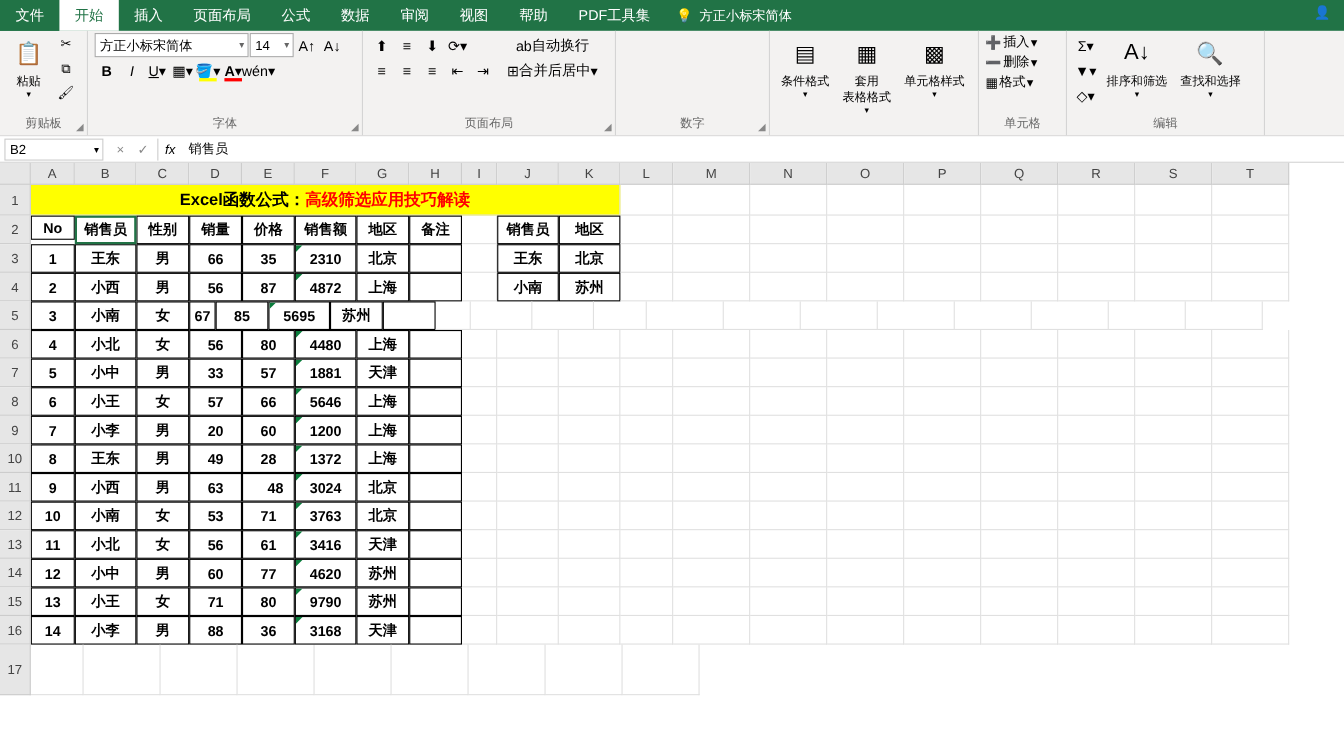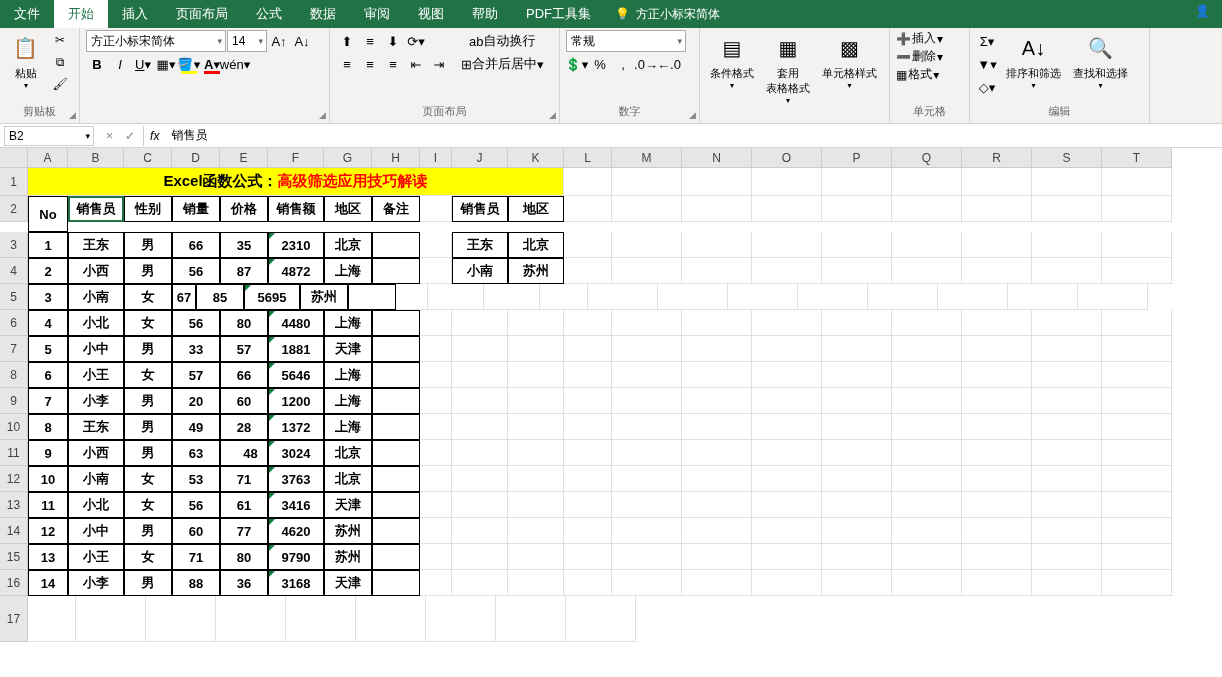--- a/index.html
+++ b/index.html
@@ -119,20 +119,21 @@
         <div class="small-btn">
             <i>I</i>
           </div>
         <div class="small-btn"><u>U</u>▾</div>
         <div class="small-btn">▦▾</div>
         <div class="small-btn" style="position:relative">🪣<span style="position:absolute;bottom:0;left:2px;right:2px;height:3px;background:#ffff00"></span>▾</div>
         <div class="small-btn" style="position:relative"><b>A</b><span style="position:absolute;bottom:0;left:2px;right:2px;height:3px;background:#ff0000"></span>▾</div>
         <div class="small-btn">wén▾</div>
       </div>
     </div>
+    <div class="group-label">字体</div>
     <div class="corner">◢</div>
   </div>
 
   <div class="group" style="width:230px">
     <div class="group-body">
       <div class="col">
         <div class="row">
           <div class="small-btn">⬆</div>
           <div class="small-btn">≡</div>
           <div class="small-btn">⬇</div>
@@ -149,30 +150,20 @@
       <div class="col">
         <div class="small-btn" style="width:auto;padding:0 6px">ab <span>自动换行</span></div>
         <div class="small-btn" style="width:auto;padding:0 6px">⊞ <span>合并后居中</span> ▾</div>
       </div>
     </div>
     <div class="group-label">页面布局</div>
     <div class="corner">◢</div>
   </div>
 
   <div class="group" style="width:140px">
-    <div class="group-body col">
-      <div class="font-combo" style="width:120px">常规</div>
-      <div class="row">
-        <div class="small-btn">💲▾</div>
-        <div class="small-btn">%</div>
-        <div class="small-btn">,</div>
-        <div class="small-btn">.0→</div>
-        <div class="small-btn">←.0</div>
-      </div>
-    </div>
     <div class="group-label">数字</div>
     <div class="corner">◢</div>
   </div>
 
   <div class="group" style="width:190px">
     <div class="group-body">
       <div class="big-btn">
         <div class="icon">▤</div>
         <div>条件格式</div>
           <div style="font-size:8px">▾</div>
@@ -271,21 +262,21 @@
         <div class="cell" style="width: 70px; height: 28px;"></div>
         <div class="cell" style="width: 70px; height: 28px;"></div>
         <div class="cell" style="width: 70px; height: 28px;"></div>
         <div class="cell" style="width: 70px; height: 28px;"></div>
         <div class="cell" style="width: 70px; height: 28px;"></div>
         <div class="cell" style="width: 70px; height: 28px;"></div>
         <div class="cell" style="width: 70px; height: 28px;"></div>
       </div>
       <div class="grid-row">
         <div class="row-h" style="height: 26px;">2</div>
-        <div class="cell data-header" style="width: 40px; height: 36px;">No</div>
+        <div class="cell data-header" style="width: 40px; height: 22px;">No</div>
         <div class="cell data-header selected" style="width: 56px; height: 26px;">销售员</div>
         <div class="cell data-header" style="width: 48px; height: 26px;">性别</div>
         <div class="cell data-header" style="width: 48px; height: 26px;">销量</div>
         <div class="cell data-header" style="width: 48px; height: 26px;">价格</div>
         <div class="cell data-header" style="width: 56px; height: 26px;">销售额</div>
         <div class="cell data-header" style="width: 48px; height: 26px;">地区</div>
         <div class="cell data-header" style="width: 48px; height: 26px;">备注</div>
         <div class="cell" style="width: 32px; height: 26px;"></div>
         <div class="cell data-header" style="width: 56px; height: 26px;">销售员</div>
         <div class="cell data-header" style="width: 56px; height: 26px;">地区</div>

